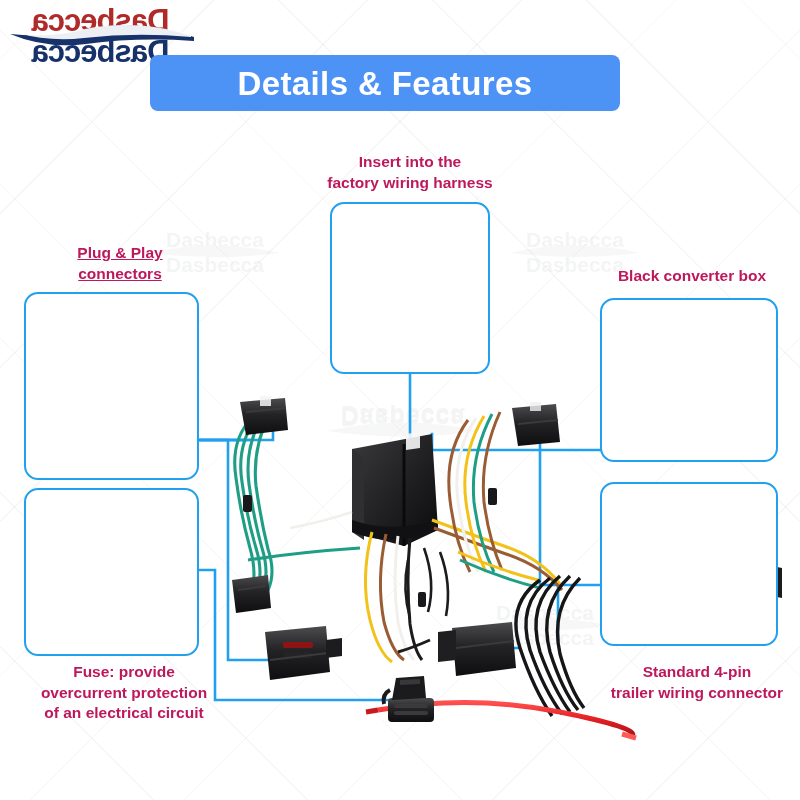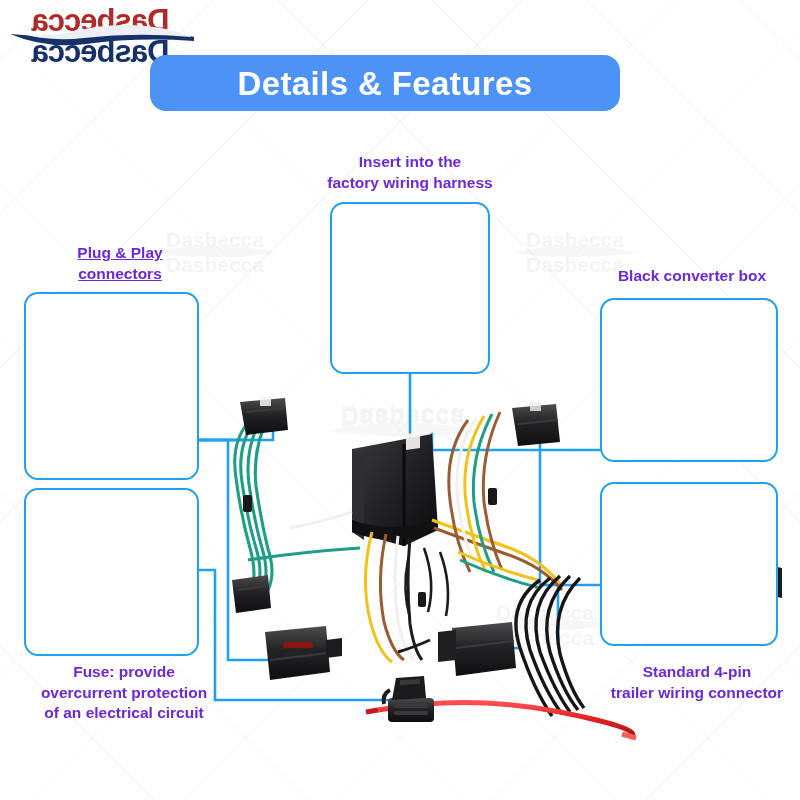--- a/index.html
+++ b/index.html
@@ -33,21 +33,21 @@
   }
 
   
   .title-banner {
     position: absolute;
     left: 150px;
     top: 55px;
     width: 470px;
     height: 56px;
     background: #4d93f6;
-    border-radius: 16px;
+    border-radius: 8px;
     display: flex;
     align-items: center;
     justify-content: center;
   }
   .title-banner .title-text {
     color: #ffffff;
     font-size: 33px;
     font-weight: bold;
     letter-spacing: 0.4px;
     line-height: 1;
@@ -76,21 +76,21 @@
     border: 2.5px solid #22a0f0;
     border-radius: 14px;
     background: #ffffff;
     box-sizing: border-box;
     overflow: hidden;
   }
 
   
   .label {
     position: absolute;
-    color: #6d28d9;
+    color: #be185d;
     font-size: 15.5px;
     font-weight: bold;
     line-height: 1.33;
     text-align: center;
     white-space: pre-line;
   }
 
   
   .leaders {
     position: absolute;

